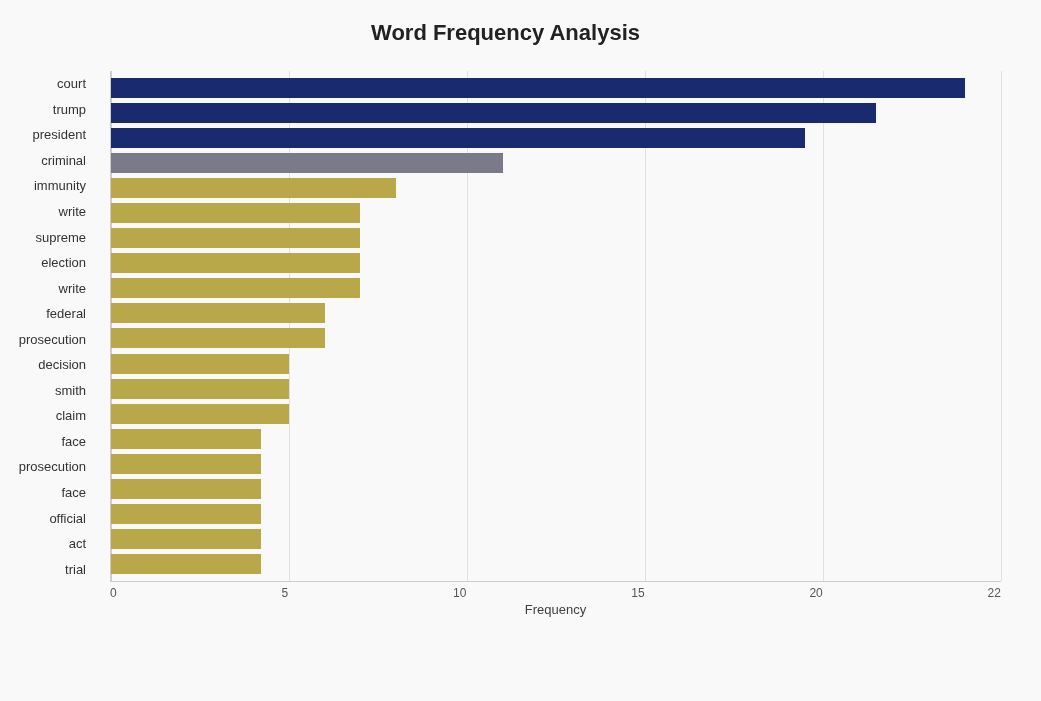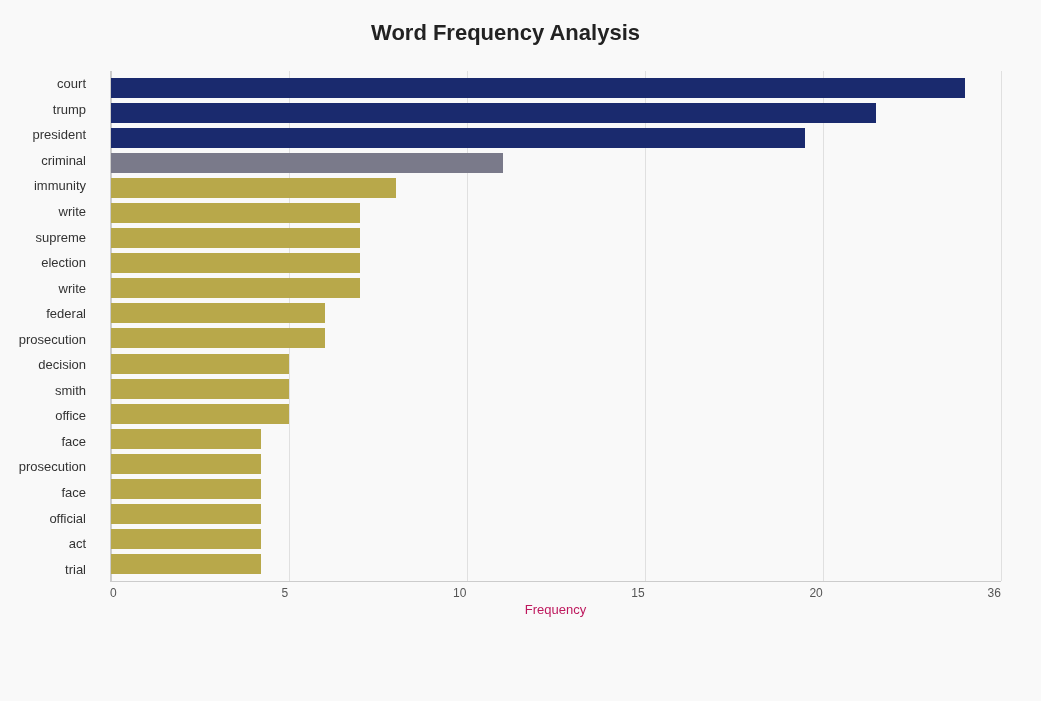--- a/index.html
+++ b/index.html
@@ -109,21 +109,21 @@
           <div class="y-label">criminal</div>
           <div class="y-label">immunity</div>
           <div class="y-label">write</div>
           <div class="y-label">supreme</div>
           <div class="y-label">election</div>
           <div class="y-label">write</div>
           <div class="y-label">federal</div>
           <div class="y-label">prosecution</div>
           <div class="y-label">decision</div>
           <div class="y-label">smith</div>
-          <div class="y-label">office</div>
+          <div class="y-label">claim</div>
           <div class="y-label">face</div>
           <div class="y-label">prosecution</div>
           <div class="y-label">face</div>
           <div class="y-label">official</div>
           <div class="y-label">act</div>
           <div class="y-label">trial</div>
         </div>
 
       <div class="bars-and-grid" id="bars-and-grid">
         <div class="grid-lines" id="grid-lines">
@@ -199,18 +199,18 @@
       </div>
     </div>
 
     <div style="display:flex; flex-direction:column; margin-left:100px;">
       <div style="display:flex; justify-content:space-between; margin-top:4px;" id="x-ticks">
           <span class="x-tick">0</span>
           <span class="x-tick">5</span>
           <span class="x-tick">10</span>
           <span class="x-tick">15</span>
           <span class="x-tick">20</span>
-          <span class="x-tick">36</span>
+          <span class="x-tick">22</span>
         </div>
-      <div style="text-align:center; font-size:13px; color:#be185d; margin-top:2px;">Frequency</div>
+      <div style="text-align:center; font-size:13px; color:#404040; margin-top:2px;">Frequency</div>
     </div>
   </div>
 </div>
 
 </body></html>

